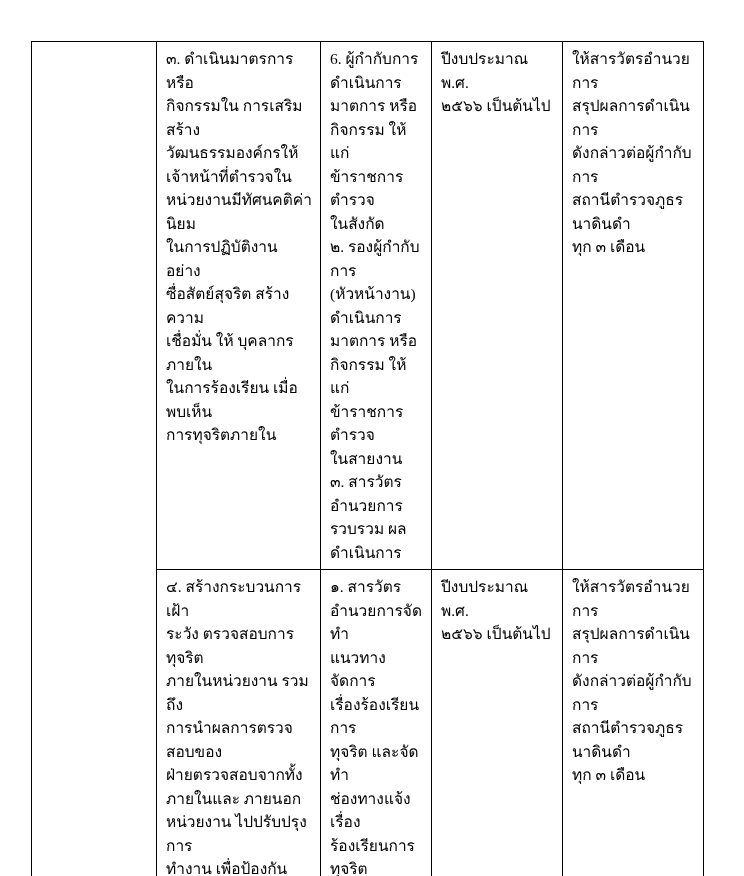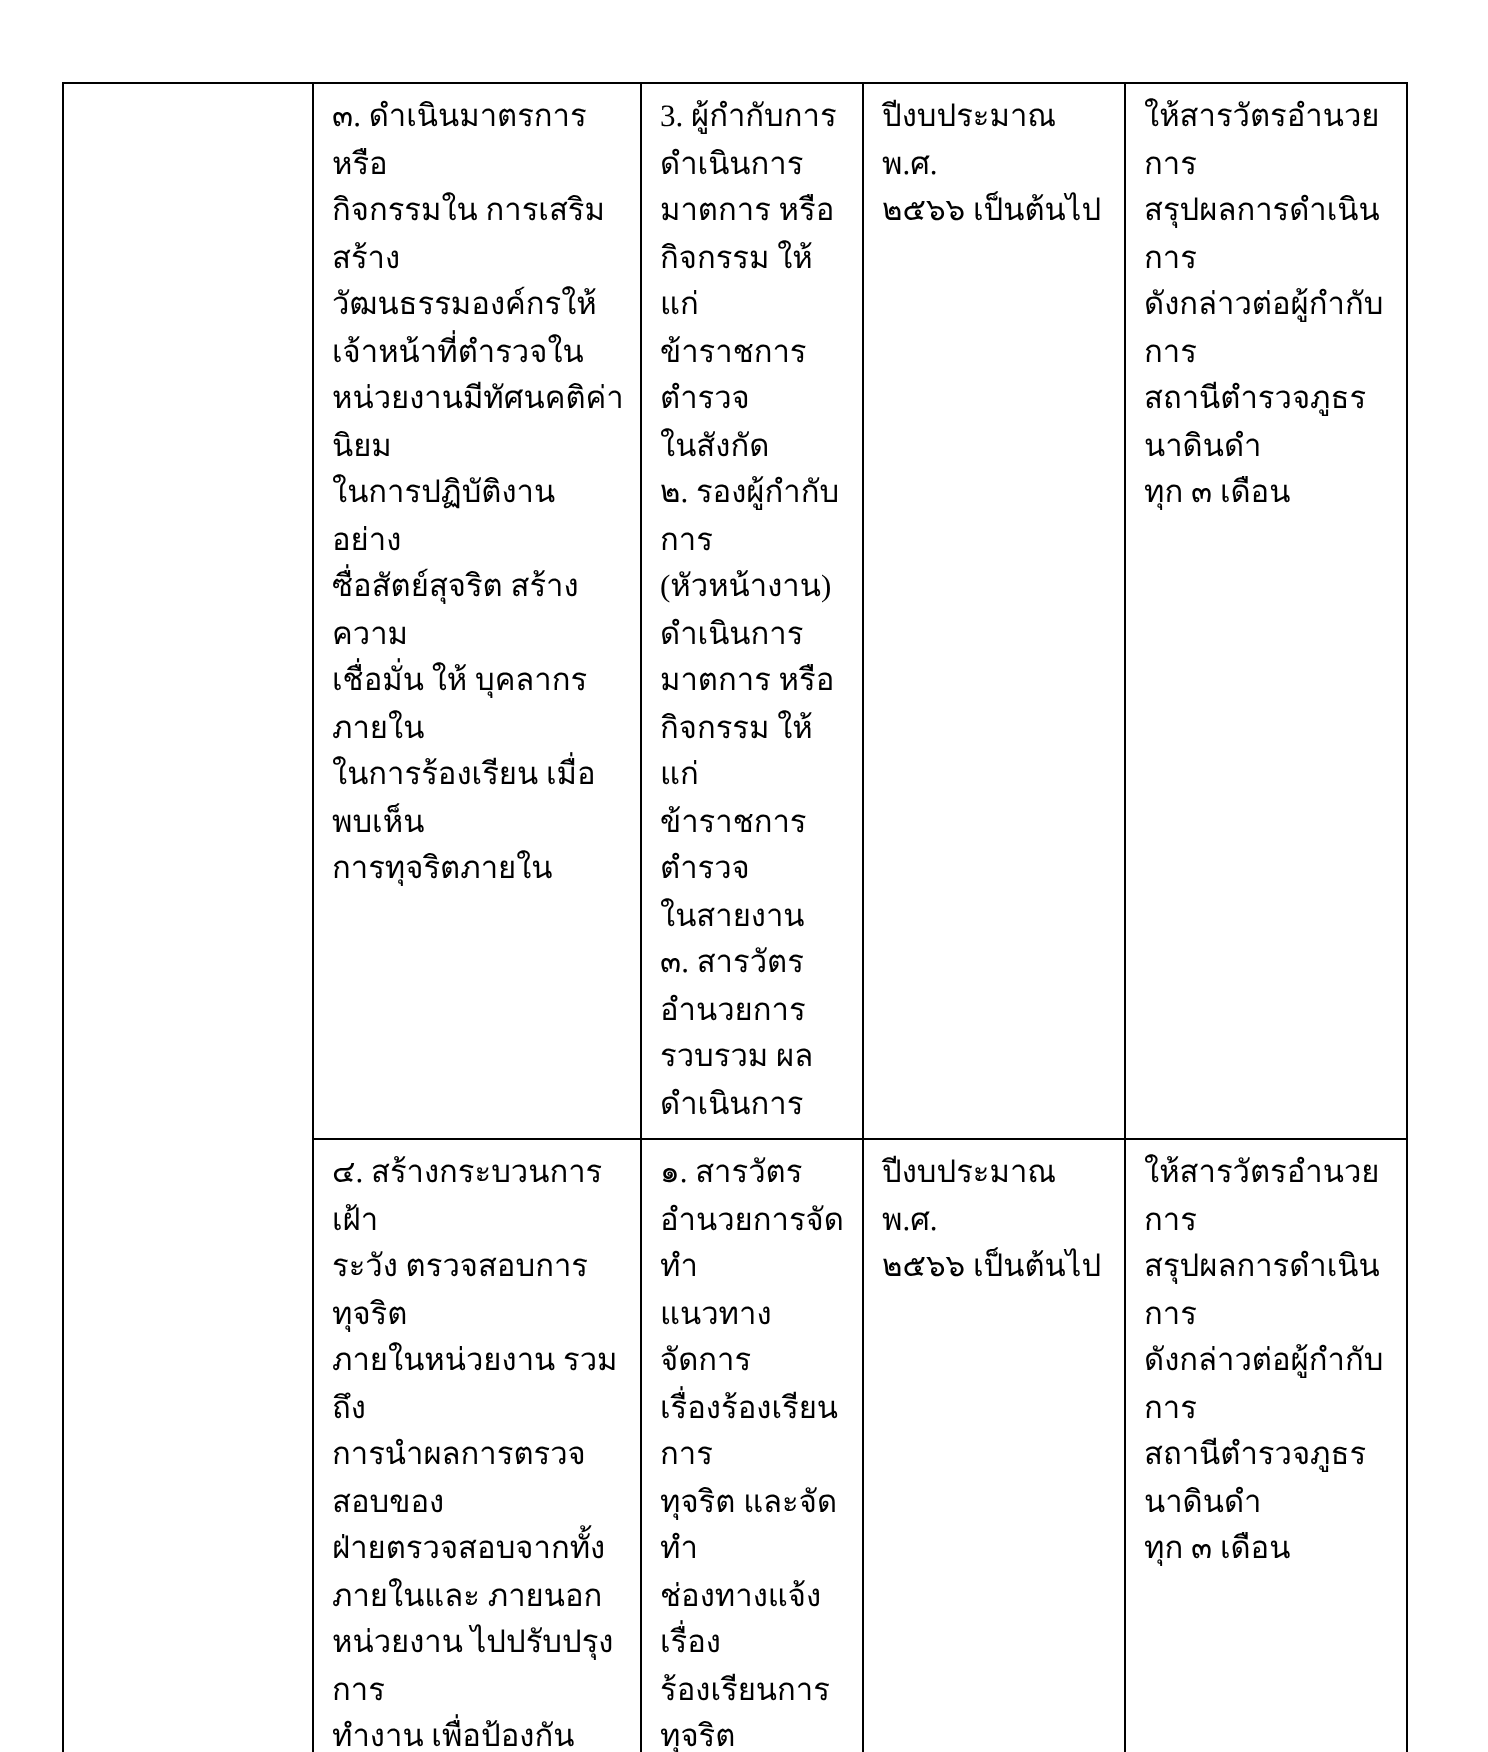--- a/index.html
+++ b/index.html
@@ -61,21 +61,21 @@
       <td>๓. ดำเนินมาตรการหรือ
 กิจกรรมใน การเสริมสร้าง
 วัฒนธรรมองค์กรให้
 เจ้าหน้าที่ตำรวจใน
 หน่วยงานมีทัศนคติค่านิยม
 ในการปฏิบัติงาน อย่าง
 ซื่อสัตย์สุจริต สร้างความ
 เชื่อมั่น ให้ บุคลากรภายใน
 ในการร้องเรียน เมื่อพบเห็น
 การทุจริตภายใน</td>
-      <td>3. ผู้กำกับการ
+      <td>6. ผู้กำกับการ
 ดำเนินการ
 มาตการ หรือ
 กิจกรรม ให้แก่
 ข้าราชการตำรวจ
 ในสังกัด
 ๒. รองผู้กำกับการ
 (หัวหน้างาน)
 ดำเนินการ
 มาตการ หรือ
 กิจกรรม ให้แก่

